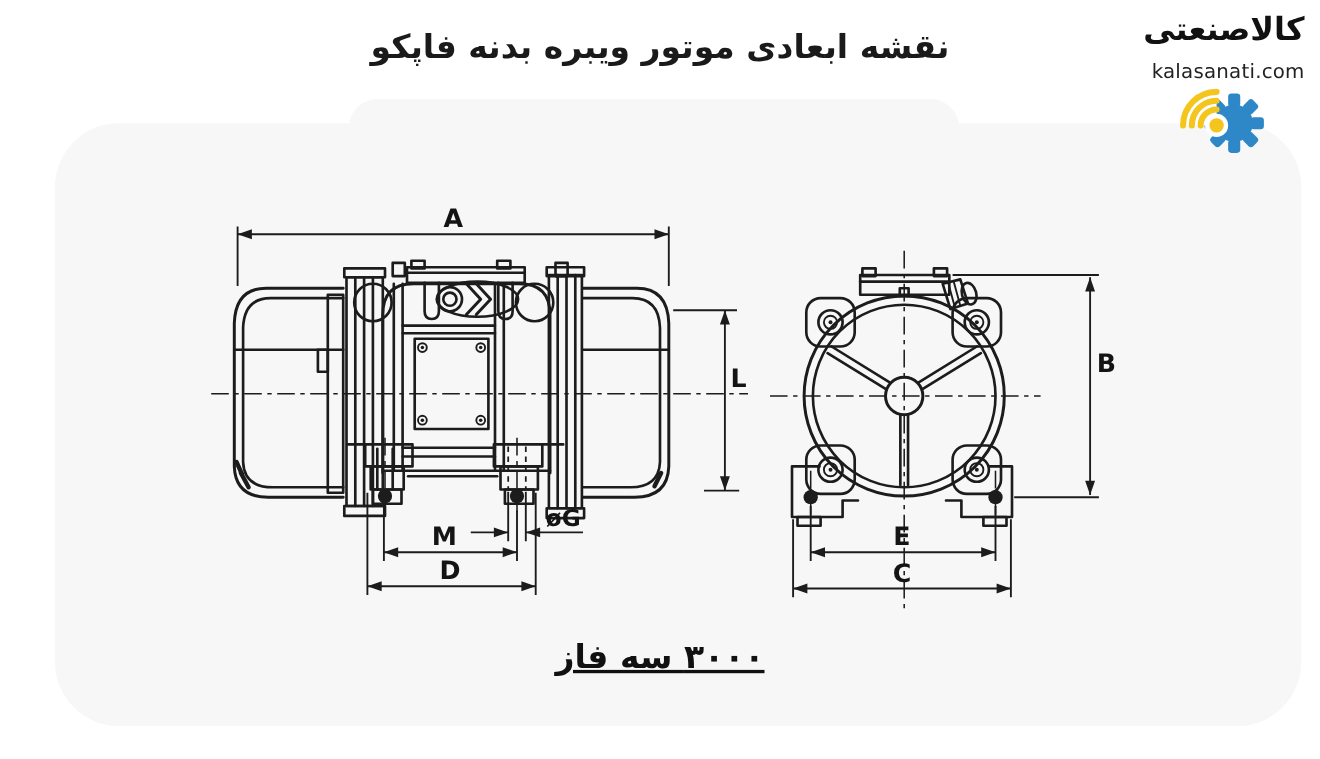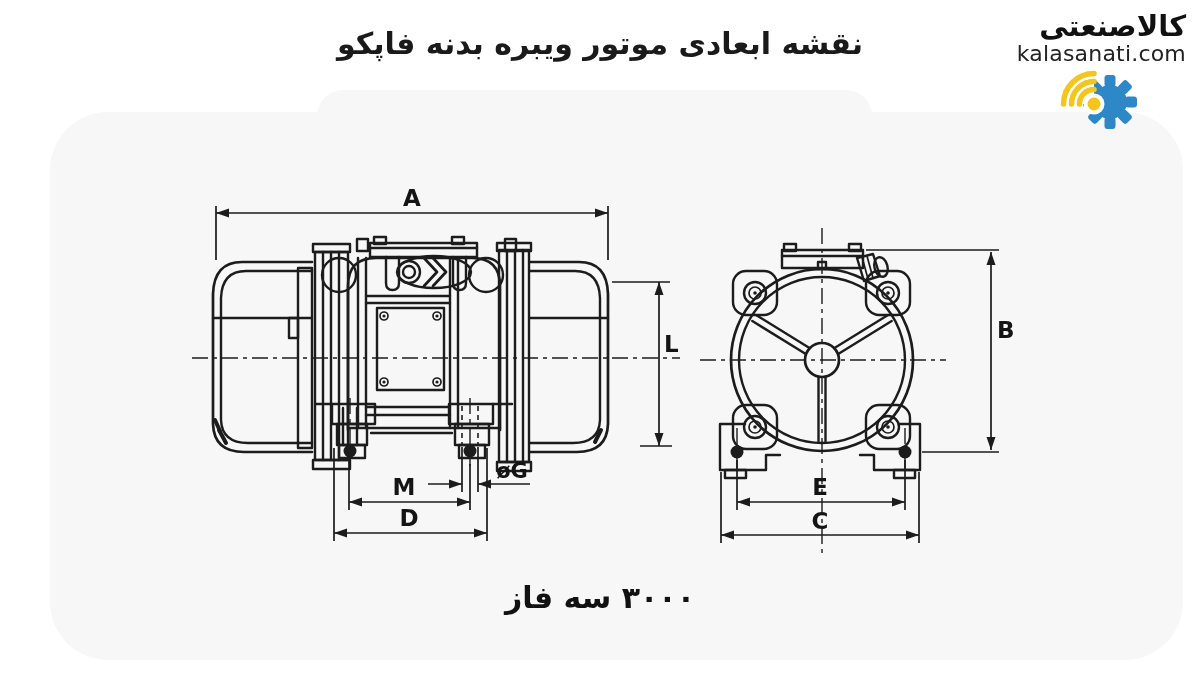--- a/index.html
+++ b/index.html
@@ -18,26 +18,26 @@
   .page-title{
     position:absolute;left:0;top:26px;width:1200px;text-align:center;
     font-size:30px;font-weight:bold;direction:rtl;color:#1a1a1a;
   }
   .brand{
     position:absolute;right:14px;top:12px;height:68px;
     display:flex;align-items:center;gap:2px;flex-direction:column;
   }
   .brand-text{display:flex;flex-direction:column;align-items:flex-end;line-height:1;}
   .brand-name{font-size:29px;font-weight:bold;direction:rtl;color:#111;}
-  .brand-domain{font-size:22px;color:#222;margin-top:2px;letter-spacing:.2px;}
+  .brand-domain{font-size:18px;color:#222;margin-top:16px;letter-spacing:.2px;}
   .gear-wrap{width:82px;height:66px;}
   .drawing-svg{position:absolute;left:0;top:0;}
   .caption{
     position:absolute;left:0;top:580px;width:1200px;text-align:center;
-    font-size:30px;font-weight:bold;direction:rtl;color:#111;
+    font-size:30px;font-weight:bold;direction:rtl;color:#111;text-decoration:underline;
   }
   
   .ol{fill:none;stroke:#1c1c1c;stroke-width:2.4;stroke-linejoin:round;stroke-linecap:round;}
   .ol2{fill:none;stroke:#1c1c1c;stroke-width:2.7;stroke-linejoin:round;stroke-linecap:round;}
   .thin{fill:none;stroke:#1c1c1c;stroke-width:1.7;}
   .dim{fill:none;stroke:#1c1c1c;stroke-width:1.7;}
   .cl{fill:none;stroke:#1c1c1c;stroke-width:1.4;stroke-dasharray:16 5 4 5;}
   .dsh{fill:none;stroke:#1c1c1c;stroke-width:1.6;stroke-dasharray:5 4;}
   .blk{fill:#1c1c1c;stroke:none;}
   .shade{fill:none;stroke:#1c1c1c;stroke-width:4;stroke-linecap:round;}

